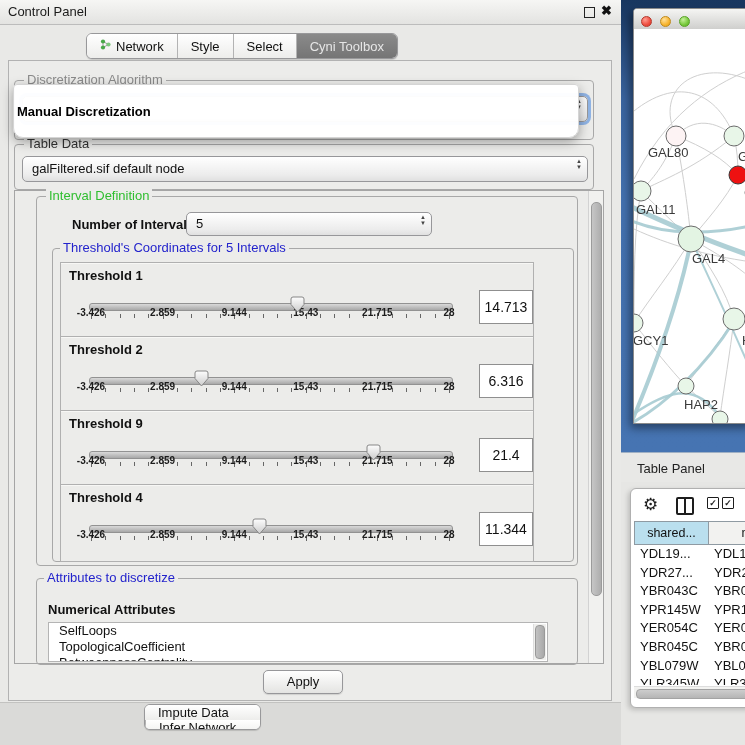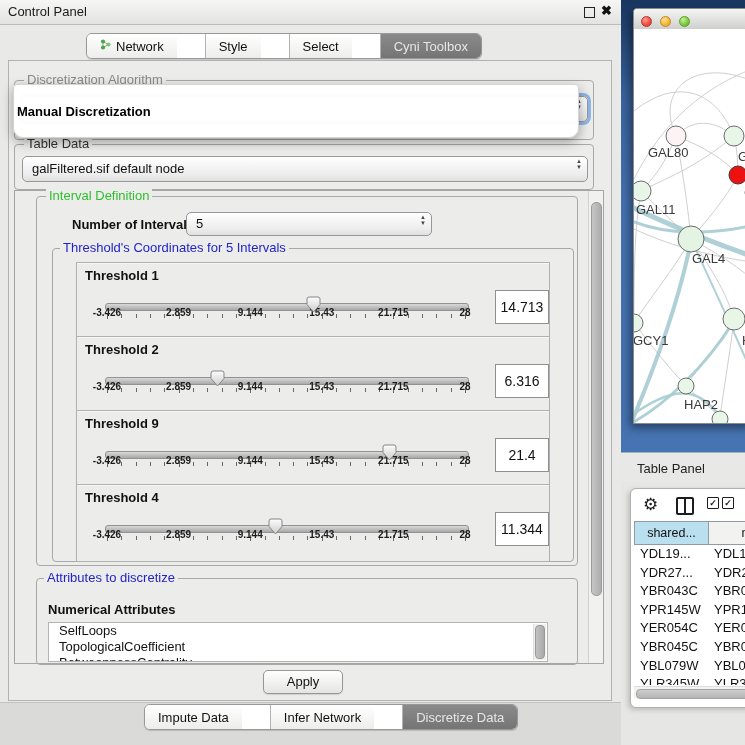--- a/index.html
+++ b/index.html
@@ -10,27 +10,27 @@
 
   
   #left-bg{left:0;top:24px;width:621px;height:678px;background:#e9e9e7;}
   #titlebar{left:0;top:0;width:621px;height:24px;
     background:linear-gradient(#f6f6f4,#e3e3e1);border-bottom:1px solid #bcbcbc;}
   #titlebar .t{position:absolute;left:8px;top:4px;font-size:13px;color:#1a1a1a;}
   #float-ico{position:absolute;left:584px;top:7px;width:9px;height:9px;border:1.5px solid #222;}
   #close-ico{position:absolute;left:601px;top:3px;font-size:13px;font-weight:bold;color:#111;}
 
   .tabstrip{display:flex;height:24px;border:1px solid #98989a;border-radius:6px;
-    overflow:hidden;background:#fff;box-shadow:0 1px 1px rgba(0,0,0,.15);gap:28px;}
+    overflow:hidden;background:#fff;box-shadow:0 1px 1px rgba(0,0,0,.15);}
   .tab{display:flex;align-items:center;gap:5px;padding:0 13px;font-size:13px;
     background:linear-gradient(#ffffff,#ededeb);border-left:1px solid #b3b3b3;cursor:default;white-space:nowrap;}
   .tab:first-child{border-left:none;}
   .tab.sel{background:linear-gradient(#8a8a8a,#757575);color:#e6e6e6;}
   #top-tabs{left:86px;top:33px;}
-  #bottom-tabs{left:144px;top:704px;}
+  #bottom-tabs{left:144px;top:704px;flex-direction:column;}
 
   #content{left:8px;top:60px;width:604px;height:641px;background:#ececea;
     border:1px solid #b2b2b2;box-sizing:border-box;}
 
   .group{position:absolute;border:1px solid #a8a8a8;border-radius:4px;}
   .gtitle{position:absolute;font-size:13px;line-height:13px;background:#ececea;padding:0 3px;white-space:nowrap;}
 
   .combo{position:absolute;box-sizing:border-box;border:1px solid #97979a;border-radius:5px;
     background:linear-gradient(#ffffff,#ececec 75%,#e0e0e0);font-size:13px;}
   .combo .val{position:absolute;left:9px;top:4px;white-space:nowrap;}
@@ -48,21 +48,21 @@
   #scrollpanel{left:14px;top:190px;width:590px;height:474px;border:1px solid #a5a5a5;
     background:#ececea;box-sizing:border-box;}
   #vscroll{left:588px;top:191px;width:14px;height:472px;background:#f1f1ef;border-left:1px solid #d2d2d2;}
   #vscroll .thumb{position:absolute;left:2px;top:11px;width:9px;height:392px;border-radius:5px;
     background:linear-gradient(90deg,#c6c6c6,#adadad);border:1px solid #9b9b9b;}
 
   .boldlbl{font-weight:bold;font-size:13px;}
 
   
   .th-row{position:absolute;left:60px;width:474px;height:78px;border:1px solid #b0b0b0;
-    background:#ececea;box-shadow:inset 0 1px 0 #f7f7f5;box-sizing:border-box;margin-left:16px;}
+    background:#ececea;box-shadow:inset 0 1px 0 #f7f7f5;box-sizing:border-box;}
   .th-row .lbl{position:absolute;left:8px;top:5px;font-weight:bold;font-size:13px;}
   .th-track{position:absolute;left:28px;top:40px;width:362px;height:6px;border-radius:3px;
     background:linear-gradient(#d9d9d9,#a8a8a8);border:1px solid #929292;}
   .tick{position:absolute;width:1px;background:#666;}
   .ticklbl{position:absolute;top:44px;width:48px;margin-left:-24px;text-align:center;
     font-size:10px;font-weight:bold;color:#1c1c1c;}
   .th-thumb{position:absolute;top:33px;width:15px;height:17px;}
   .th-value{position:absolute;left:418px;top:27px;width:52px;height:32px;background:#fff;
     border:1px solid #8f8f8f;font-size:14px;text-align:center;line-height:32px;}
 

